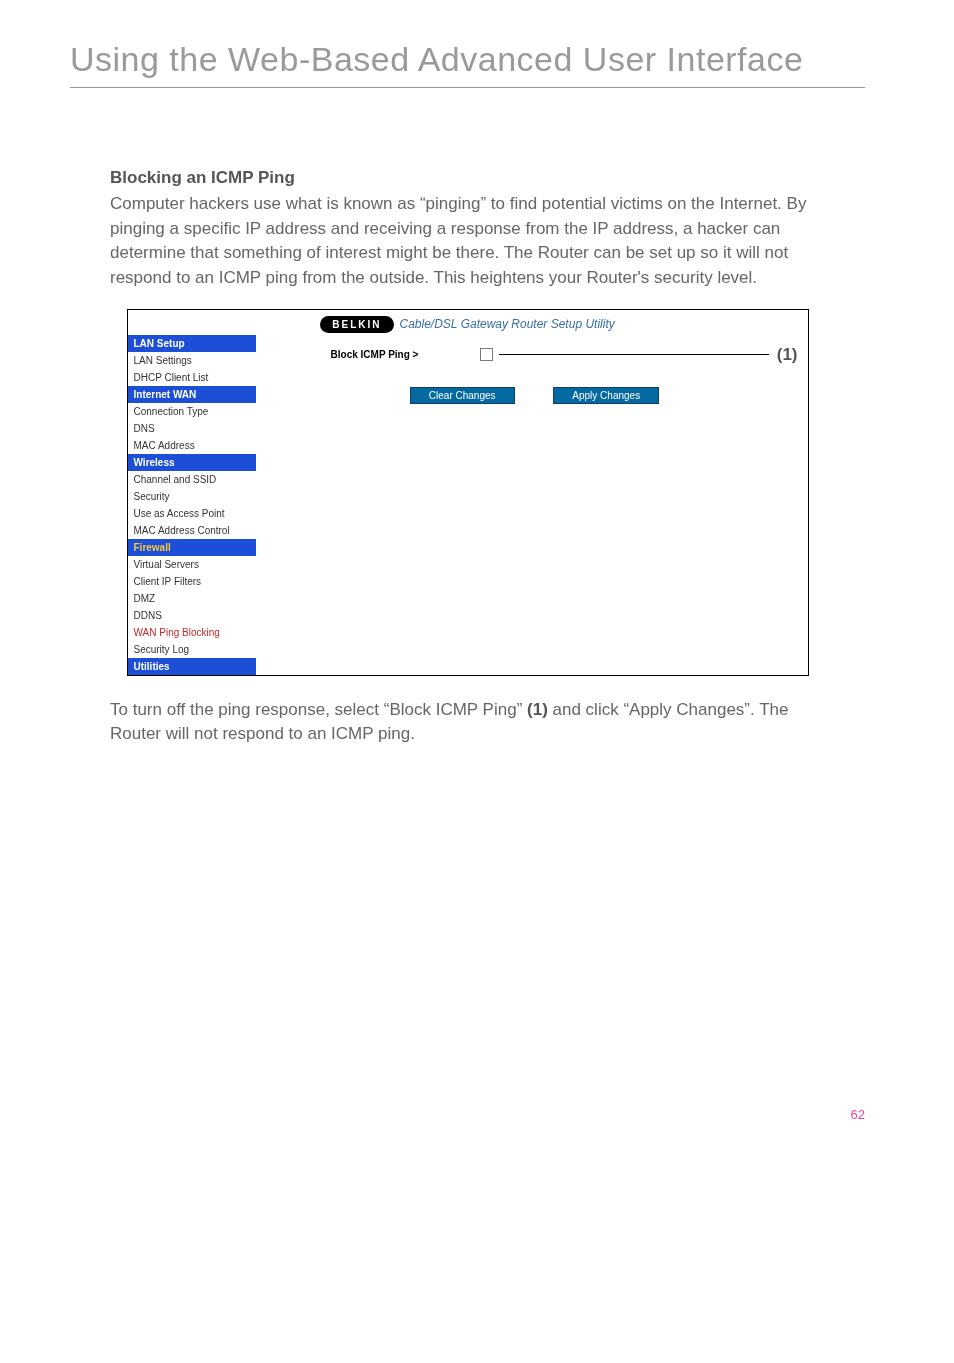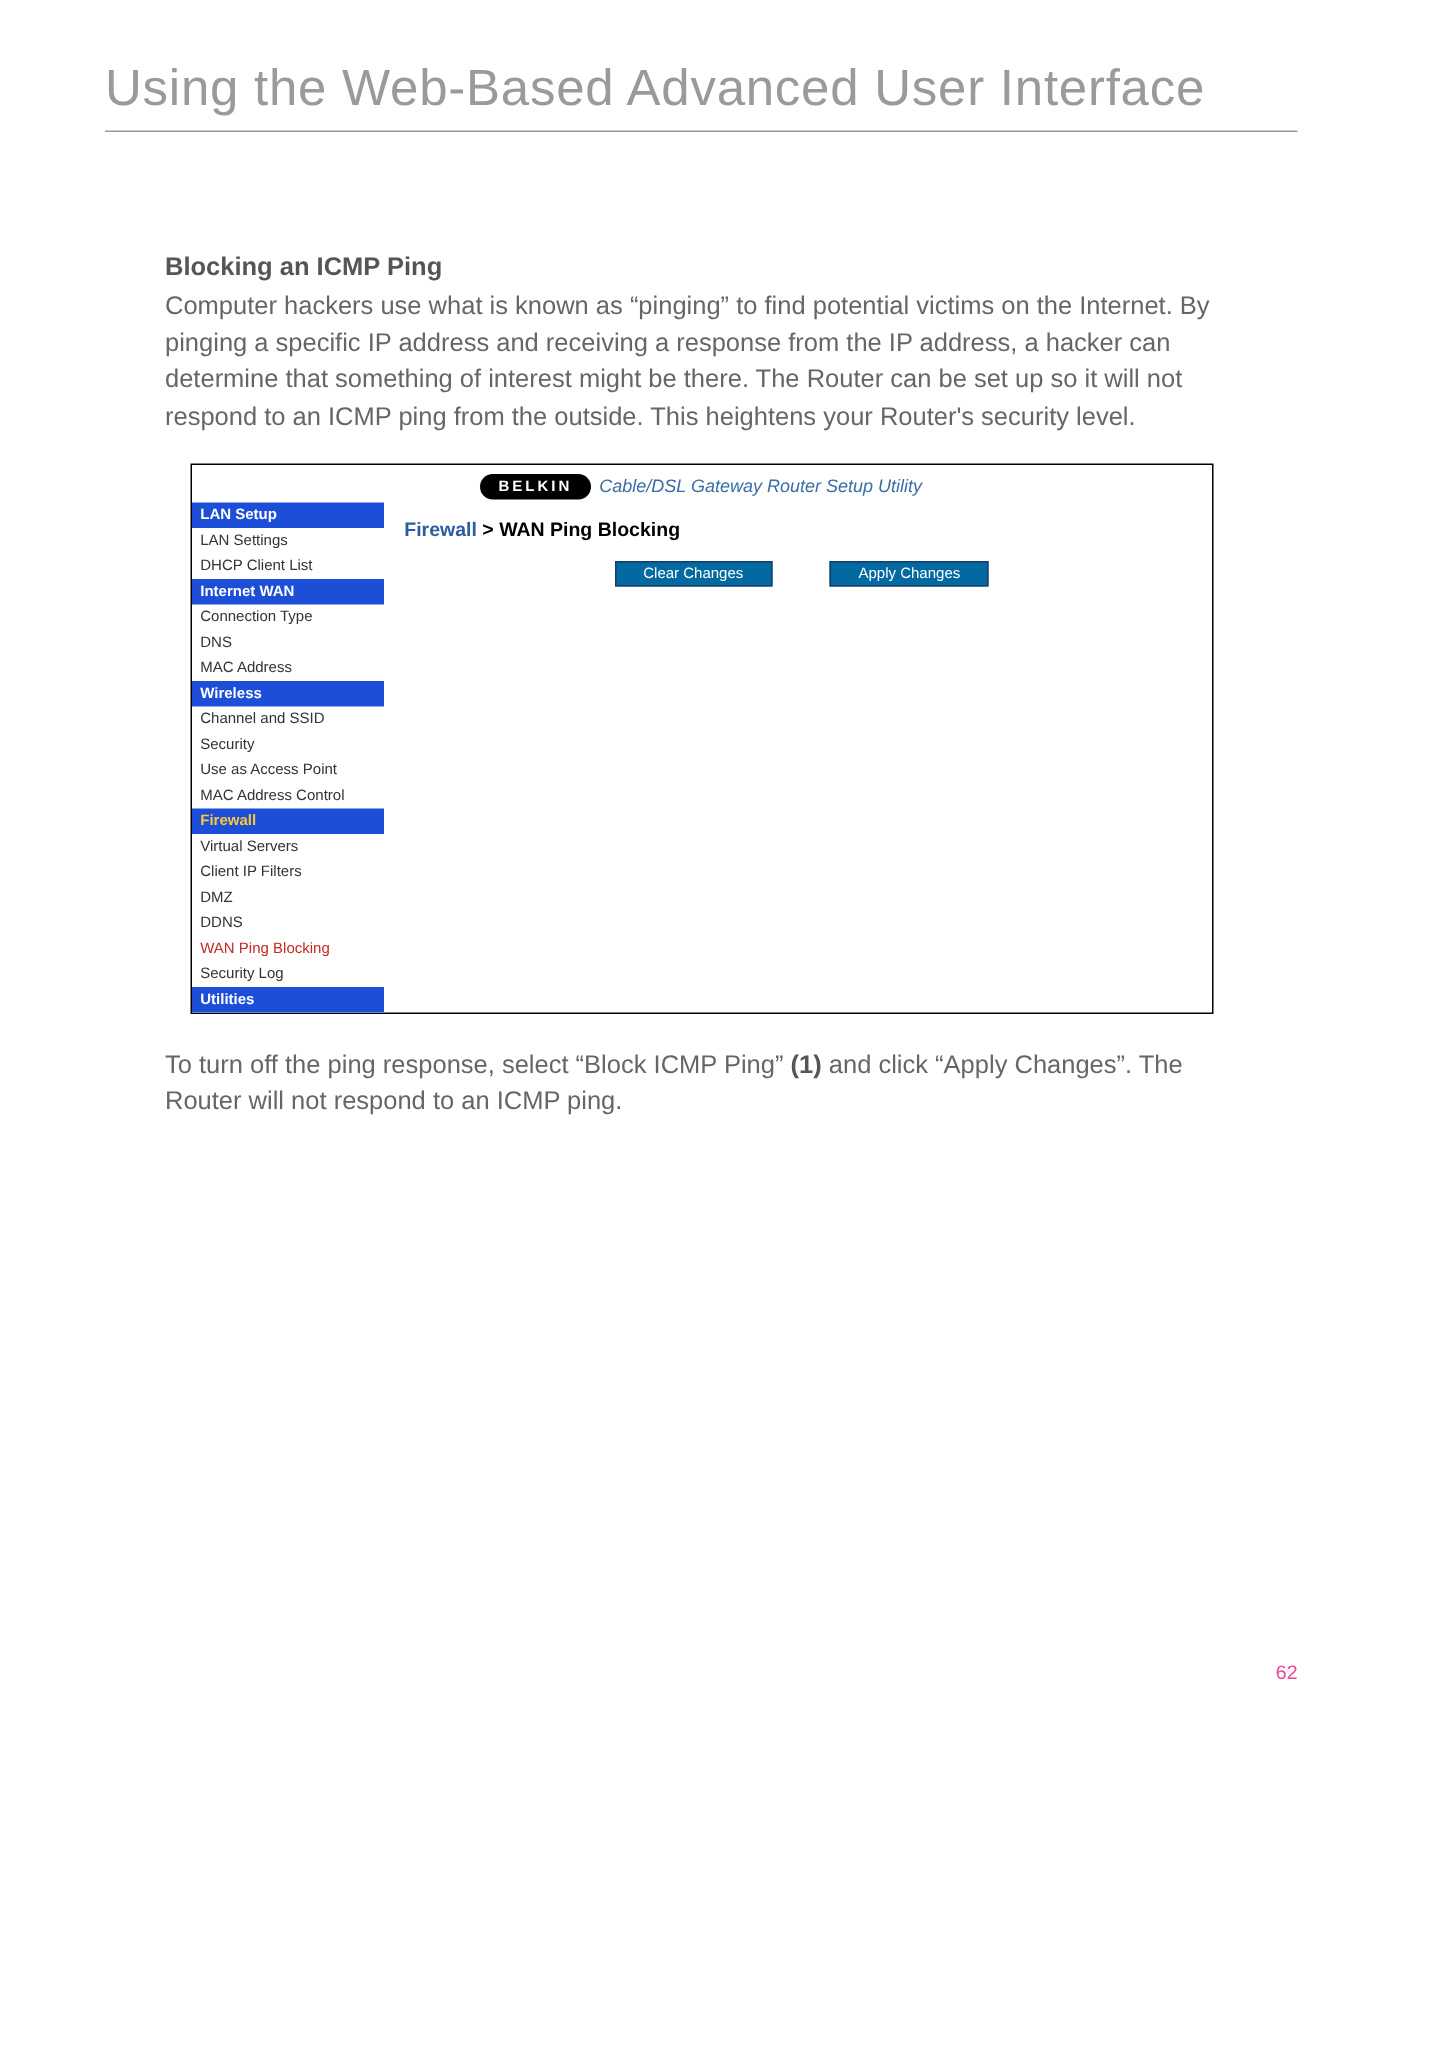--- a/index.html
+++ b/index.html
@@ -213,25 +213,28 @@
             <div class="side-link">Virtual Servers</div>
             <div class="side-link">Client IP Filters</div>
             <div class="side-link">DMZ</div>
             <div class="side-link">DDNS</div>
             <div class="side-link active">WAN Ping Blocking</div>
             <div class="side-link">Security Log</div>
             <div class="side-header">Utilities</div>
           </div>
 
         <div class="main-panel">
-          <div class="crumb">
-            <span class="fw">Firewall</span><span> &gt; </span><span>WAN Ping Blocking</span>
+
+
+          <div class="form-row">
+            <div class="form-label">Block ICMP Ping &gt;</div>
+            <span class="checkbox-box"></span>
+            <span class="leader-line"></span>
+            <span class="callout">(1)</span>
           </div>
-
-
 
           <div class="btn-row">
             <span class="ui-btn">Clear Changes</span>
             <span class="ui-btn">Apply Changes</span>
           </div>
         </div>
       </div>
     </div>
 
     <p class="body-text">

